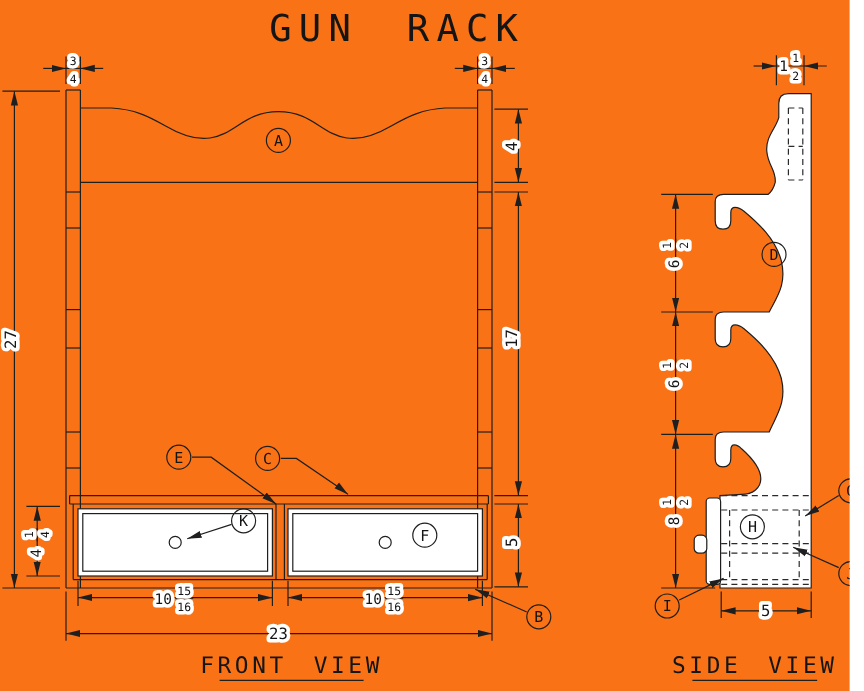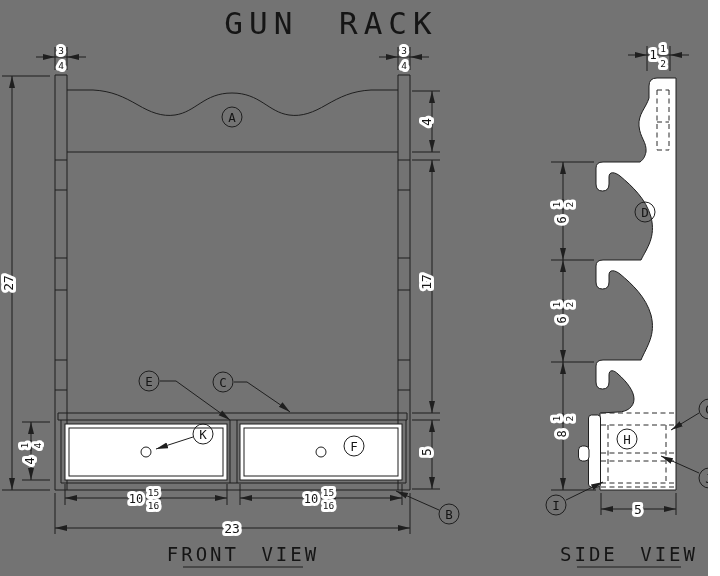--- a/index.html
+++ b/index.html
@@ -1,16 +1,16 @@
 <!DOCTYPE html>
 <html><head>
 <meta charset="utf-8">
 <style>
   html,body{margin:0;padding:0;background:#fff;}
-  .sheet{position:relative;width:708px;height:576px;background:#737373;overflow:hidden;}
+  .sheet{position:relative;width:708px;height:576px;background:#f97316;overflow:hidden;}
   svg{position:absolute;left:0;top:0;}
   .ln{stroke:#1f1f1f;stroke-width:1;fill:none;stroke-linecap:butt;}
   .dash{stroke:#2a2a2a;stroke-width:1;fill:none;stroke-dasharray:5 3.5;}
   .shape{fill:#ffffff;stroke:#1f1f1f;stroke-width:1;}
   .t{font-family:"DejaVu Sans Mono",monospace;fill:#151515;}
   .halo{paint-order:stroke;stroke:#ffffff;stroke-width:6px;stroke-linejoin:round;}
   .title{font-size:31px;letter-spacing:6px;word-spacing:16px;}
   .caption{font-size:19px;letter-spacing:3px;word-spacing:8px;}
   .dimtxt{font-size:13px;}
   .fracw{font-size:12px;}

